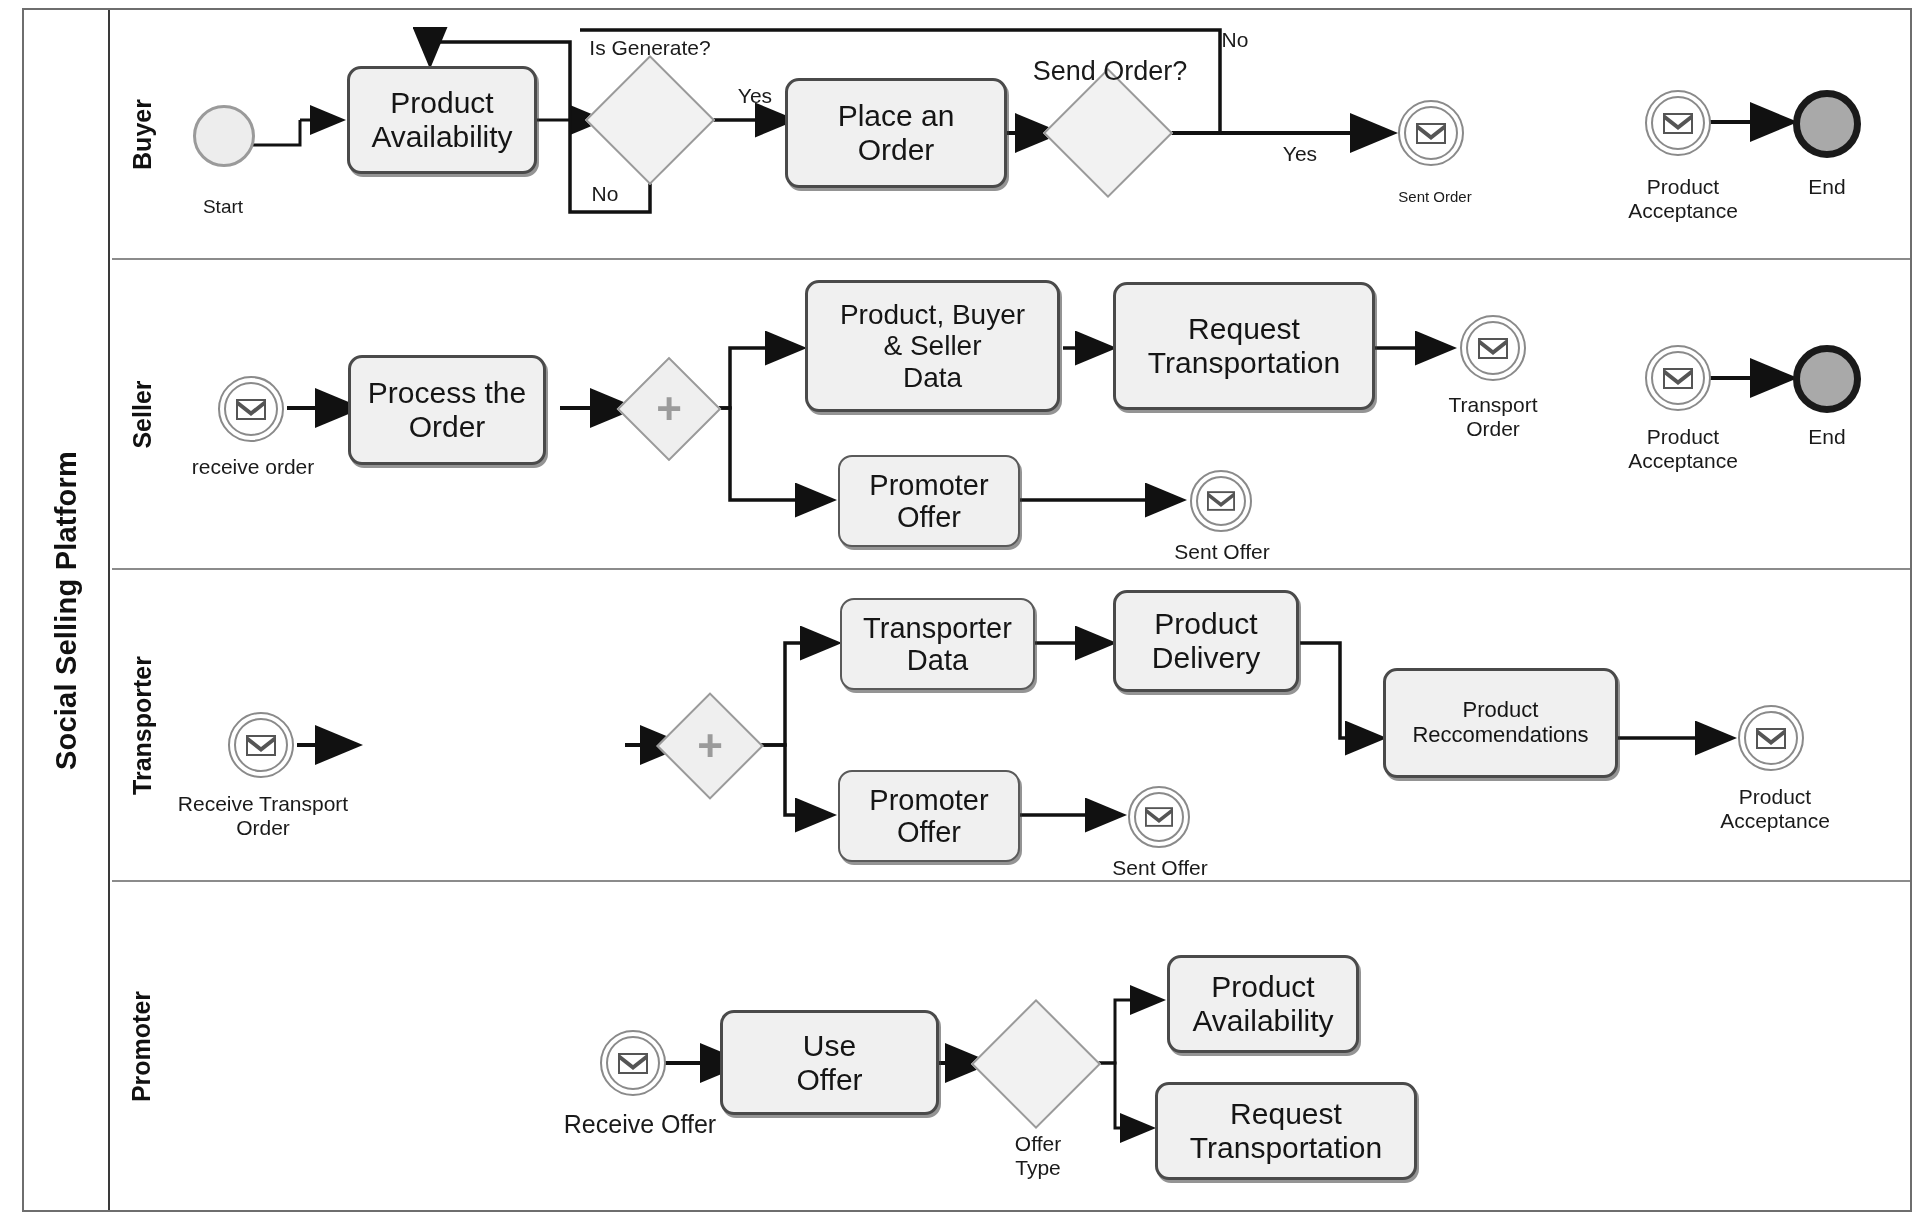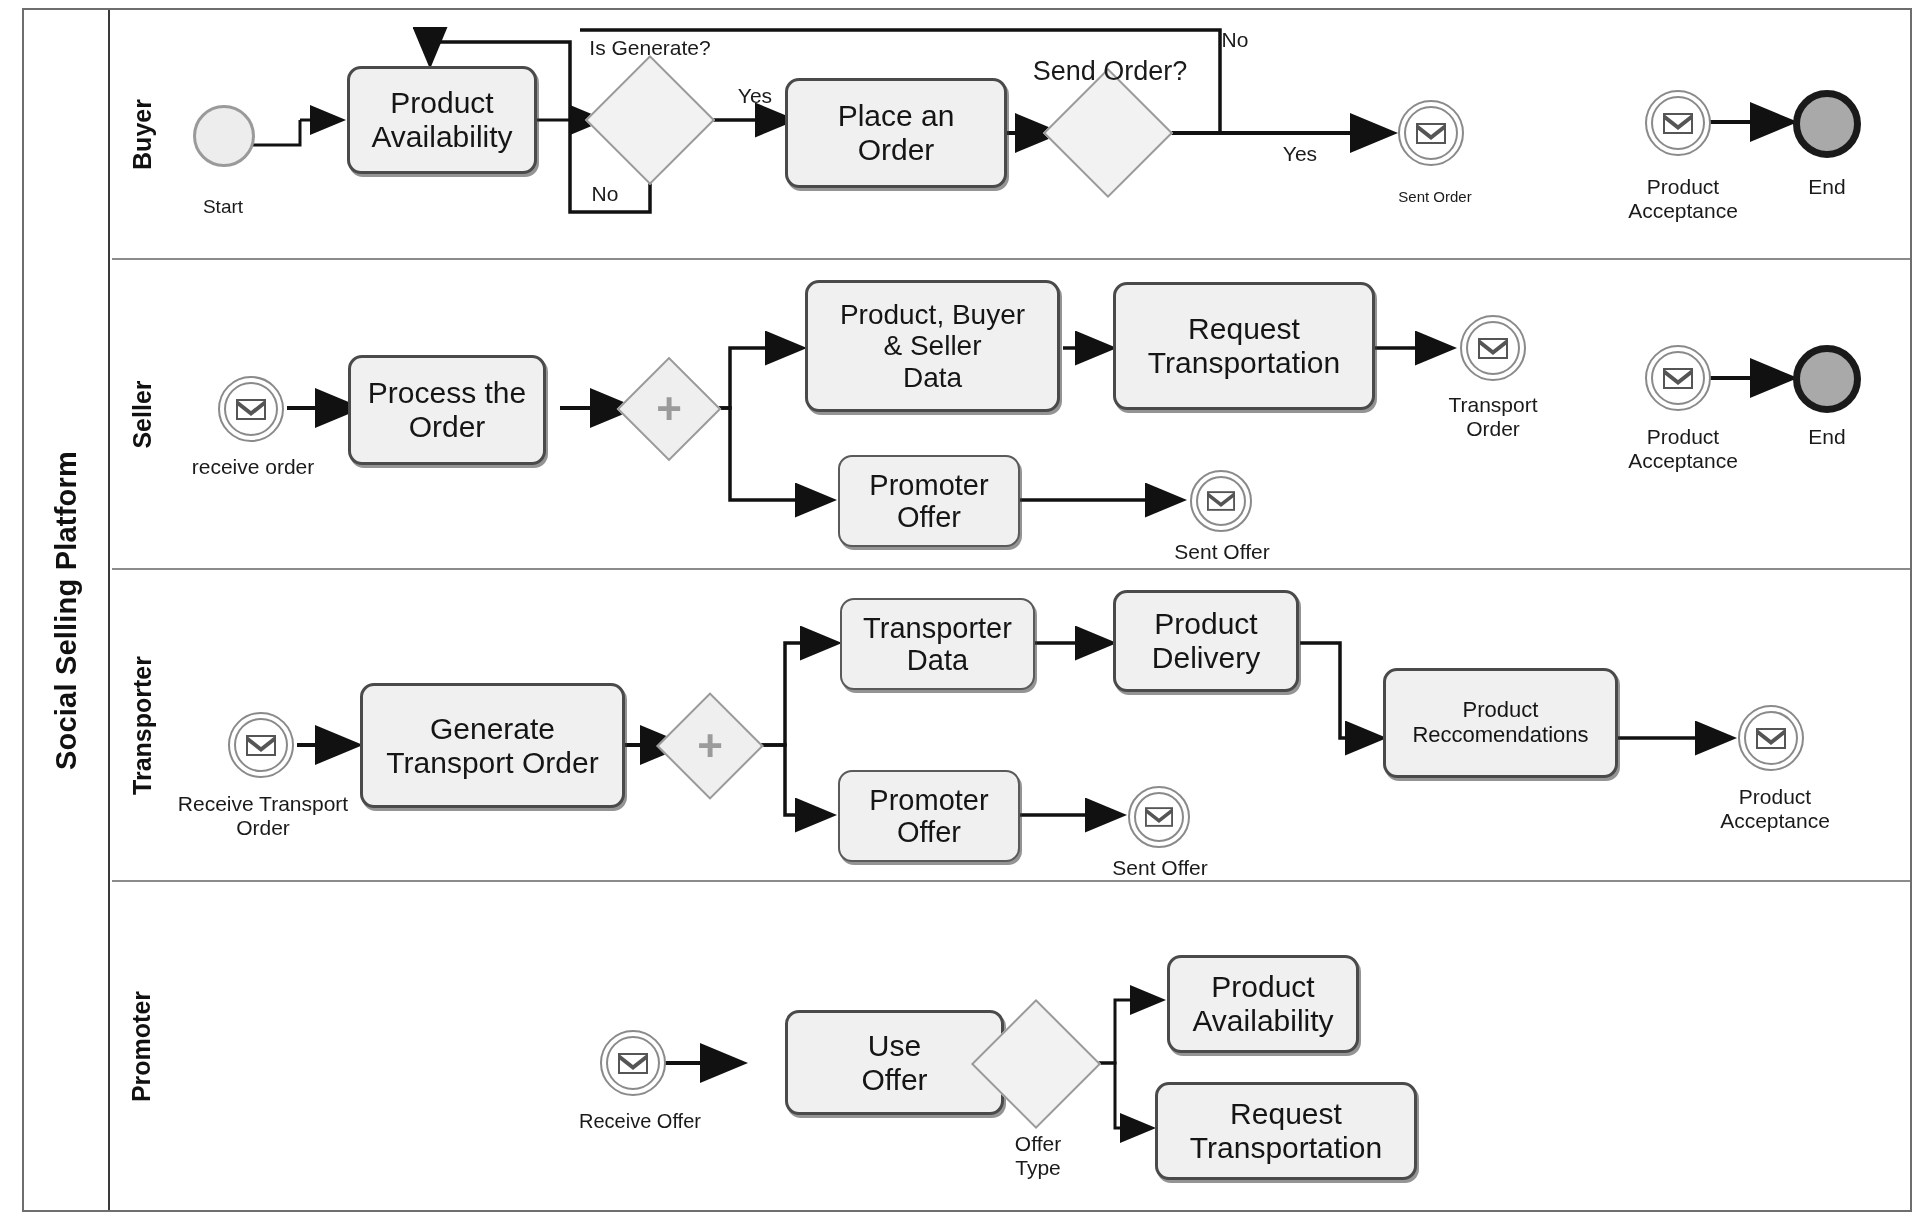--- a/index.html
+++ b/index.html
@@ -262,24 +262,20 @@
   <div class="ev msg" style="left:228px;top:712px;width:66px;height:66px;">
     <div class="inner"></div>
     <svg width="30" height="21" viewBox="0 0 30 21">
       <rect x="1" y="1" width="28" height="19" fill="none" stroke="#555" stroke-width="2"></rect>
       <path d="M1,1 L15,12 L29,1 L29,6 L15,17 L1,6 z" fill="#555"></path>
     </svg>
   </div>
   <div class="lbl sm" style="left: 148px; top: 792px; width: 230px; font-size: 21px; white-space: pre-line;">Receive Transport
 Order</div>
 
-  <div class="task" style="left:360px;top:683px;width:265px;height:125px;font-size:30px;">
-    <span style="white-space: pre-line;">Generate
-Transport Order</span>
-  </div>
 
   <div class="gw par" style="left:672px;top:708px;width:76px;height:76px;">
     <div class="dia"></div>
     <div class="plus">+</div>
   </div>
 
   <div class="task thin" style="left:840px;top:598px;width:195px;height:92px;font-size:29px;">
     <span style="white-space: pre-line;">Transporter
 Data</span>
   </div>
@@ -324,23 +320,23 @@
     </div>
   </div>
 
   <div class="ev msg" style="left:600px;top:1030px;width:66px;height:66px;">
     <div class="inner"></div>
     <svg width="30" height="21" viewBox="0 0 30 21">
       <rect x="1" y="1" width="28" height="19" fill="none" stroke="#555" stroke-width="2"></rect>
       <path d="M1,1 L15,12 L29,1 L29,6 L15,17 L1,6 z" fill="#555"></path>
     </svg>
   </div>
-  <div class="lbl sm" style="left:560px;top:1110px;width:160px;font-size:20px;">Receive Offer</div>
-
-  <div class="task" style="left:785px;top:1010px;width:219px;height:105px;font-size:30px;">
+  <div class="lbl sm" style="left:560px;top:1110px;width:160px;font-size:25px;">Receive Offer</div>
+
+  <div class="task" style="left:720px;top:1010px;width:219px;height:105px;font-size:30px;">
     <span style="white-space: pre-line;">Use
 Offer</span>
   </div>
 
   <div class="gw" style="left:990px;top:1018px;width:92px;height:92px;">
     <div class="dia"></div>
   </div>
   <div class="lbl sm" style="left: 978px; top: 1132px; width: 120px; font-size: 21px; white-space: pre-line;">Offer
 Type</div>
 

